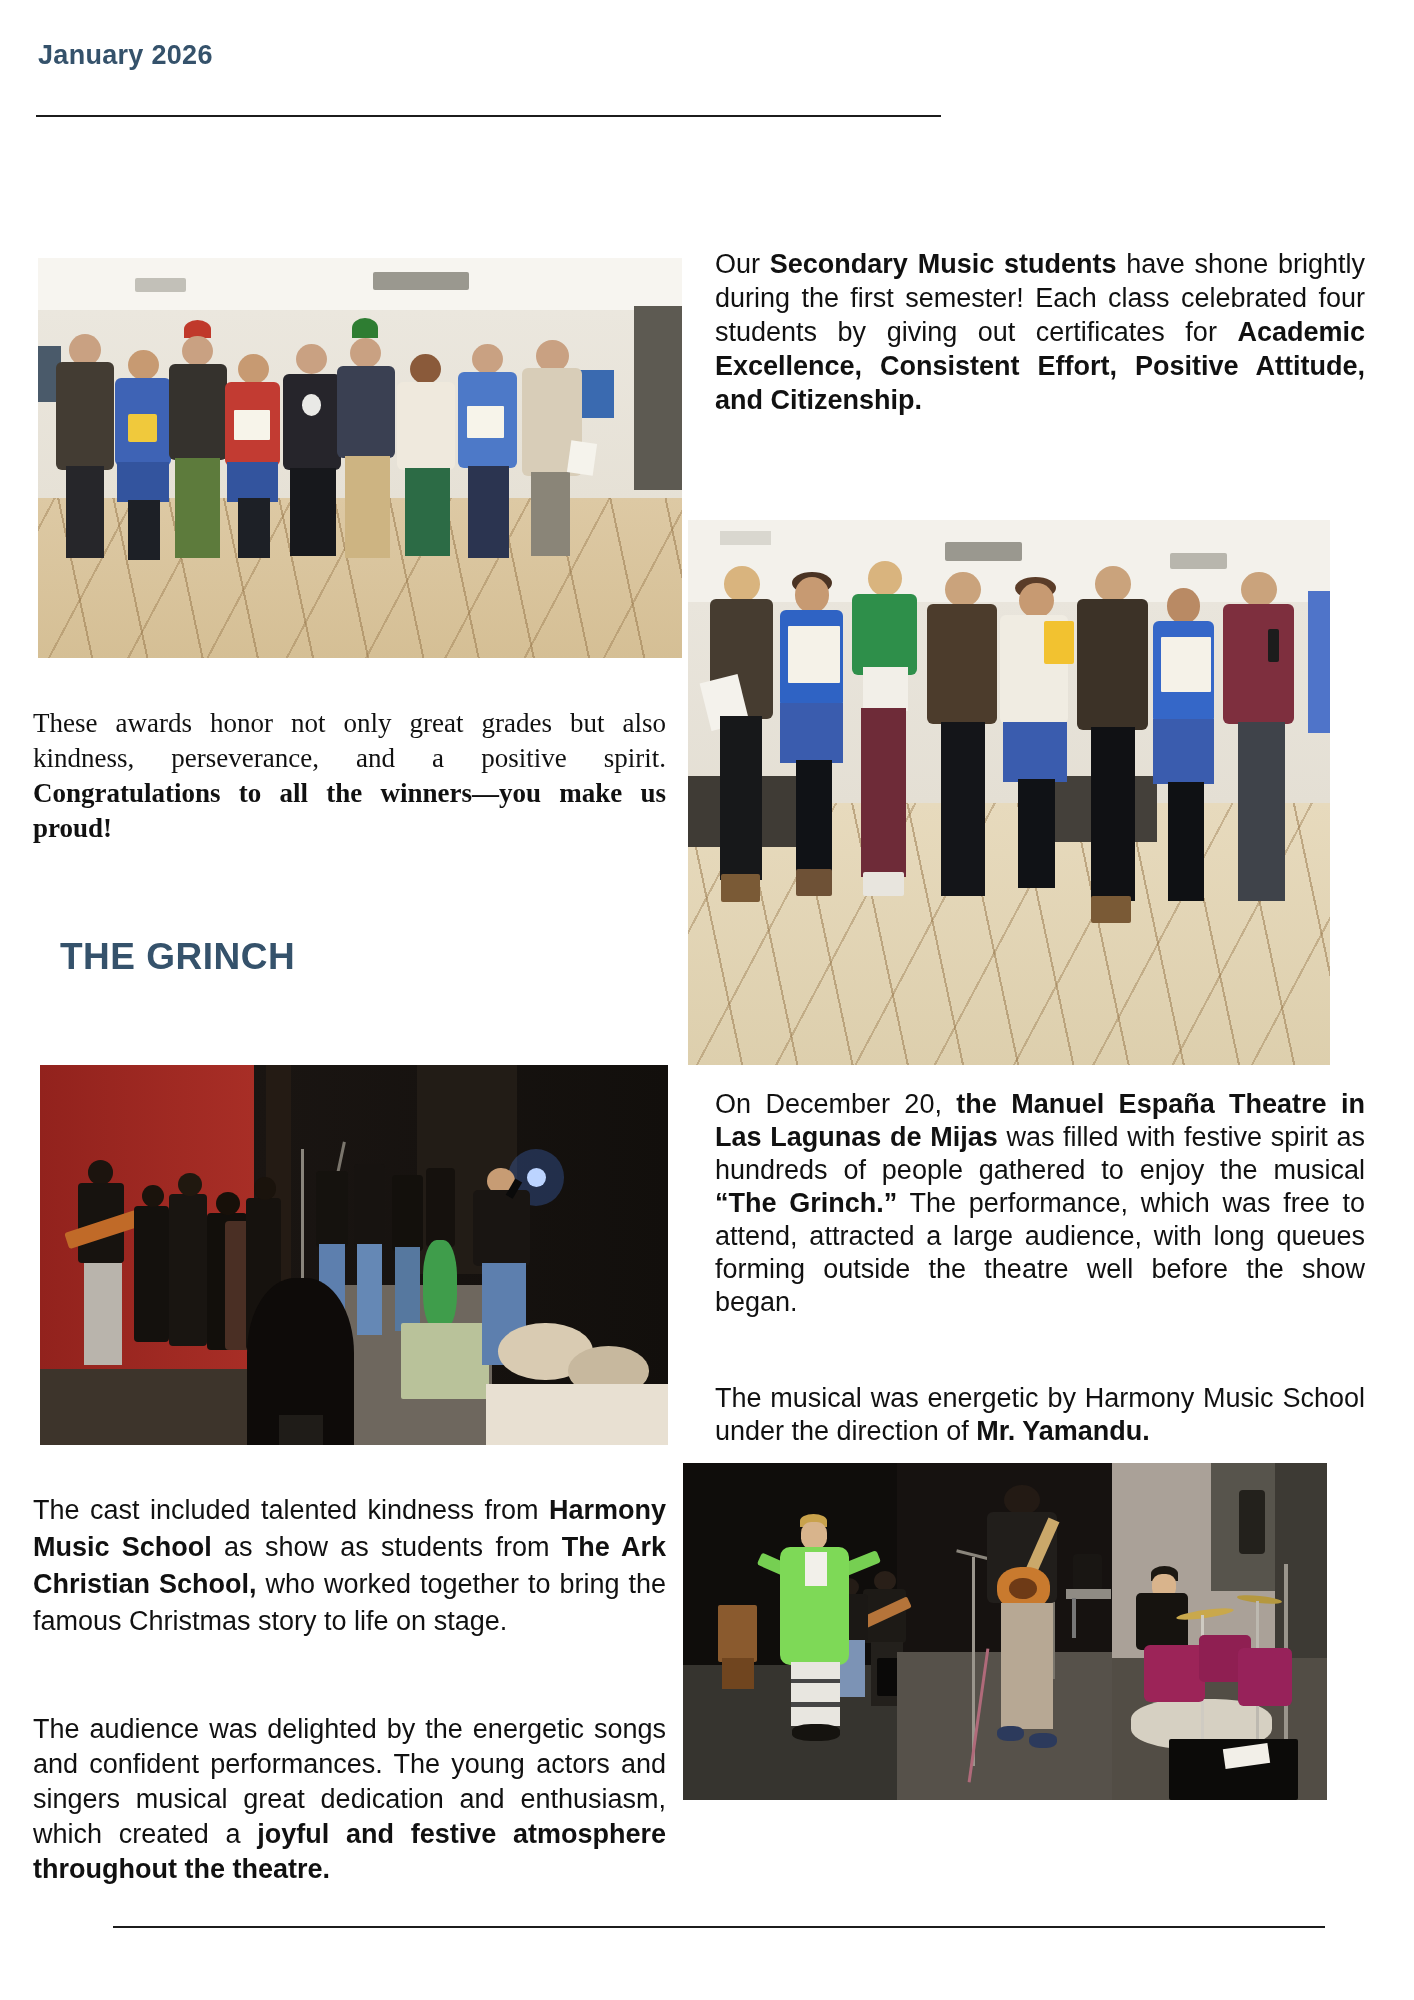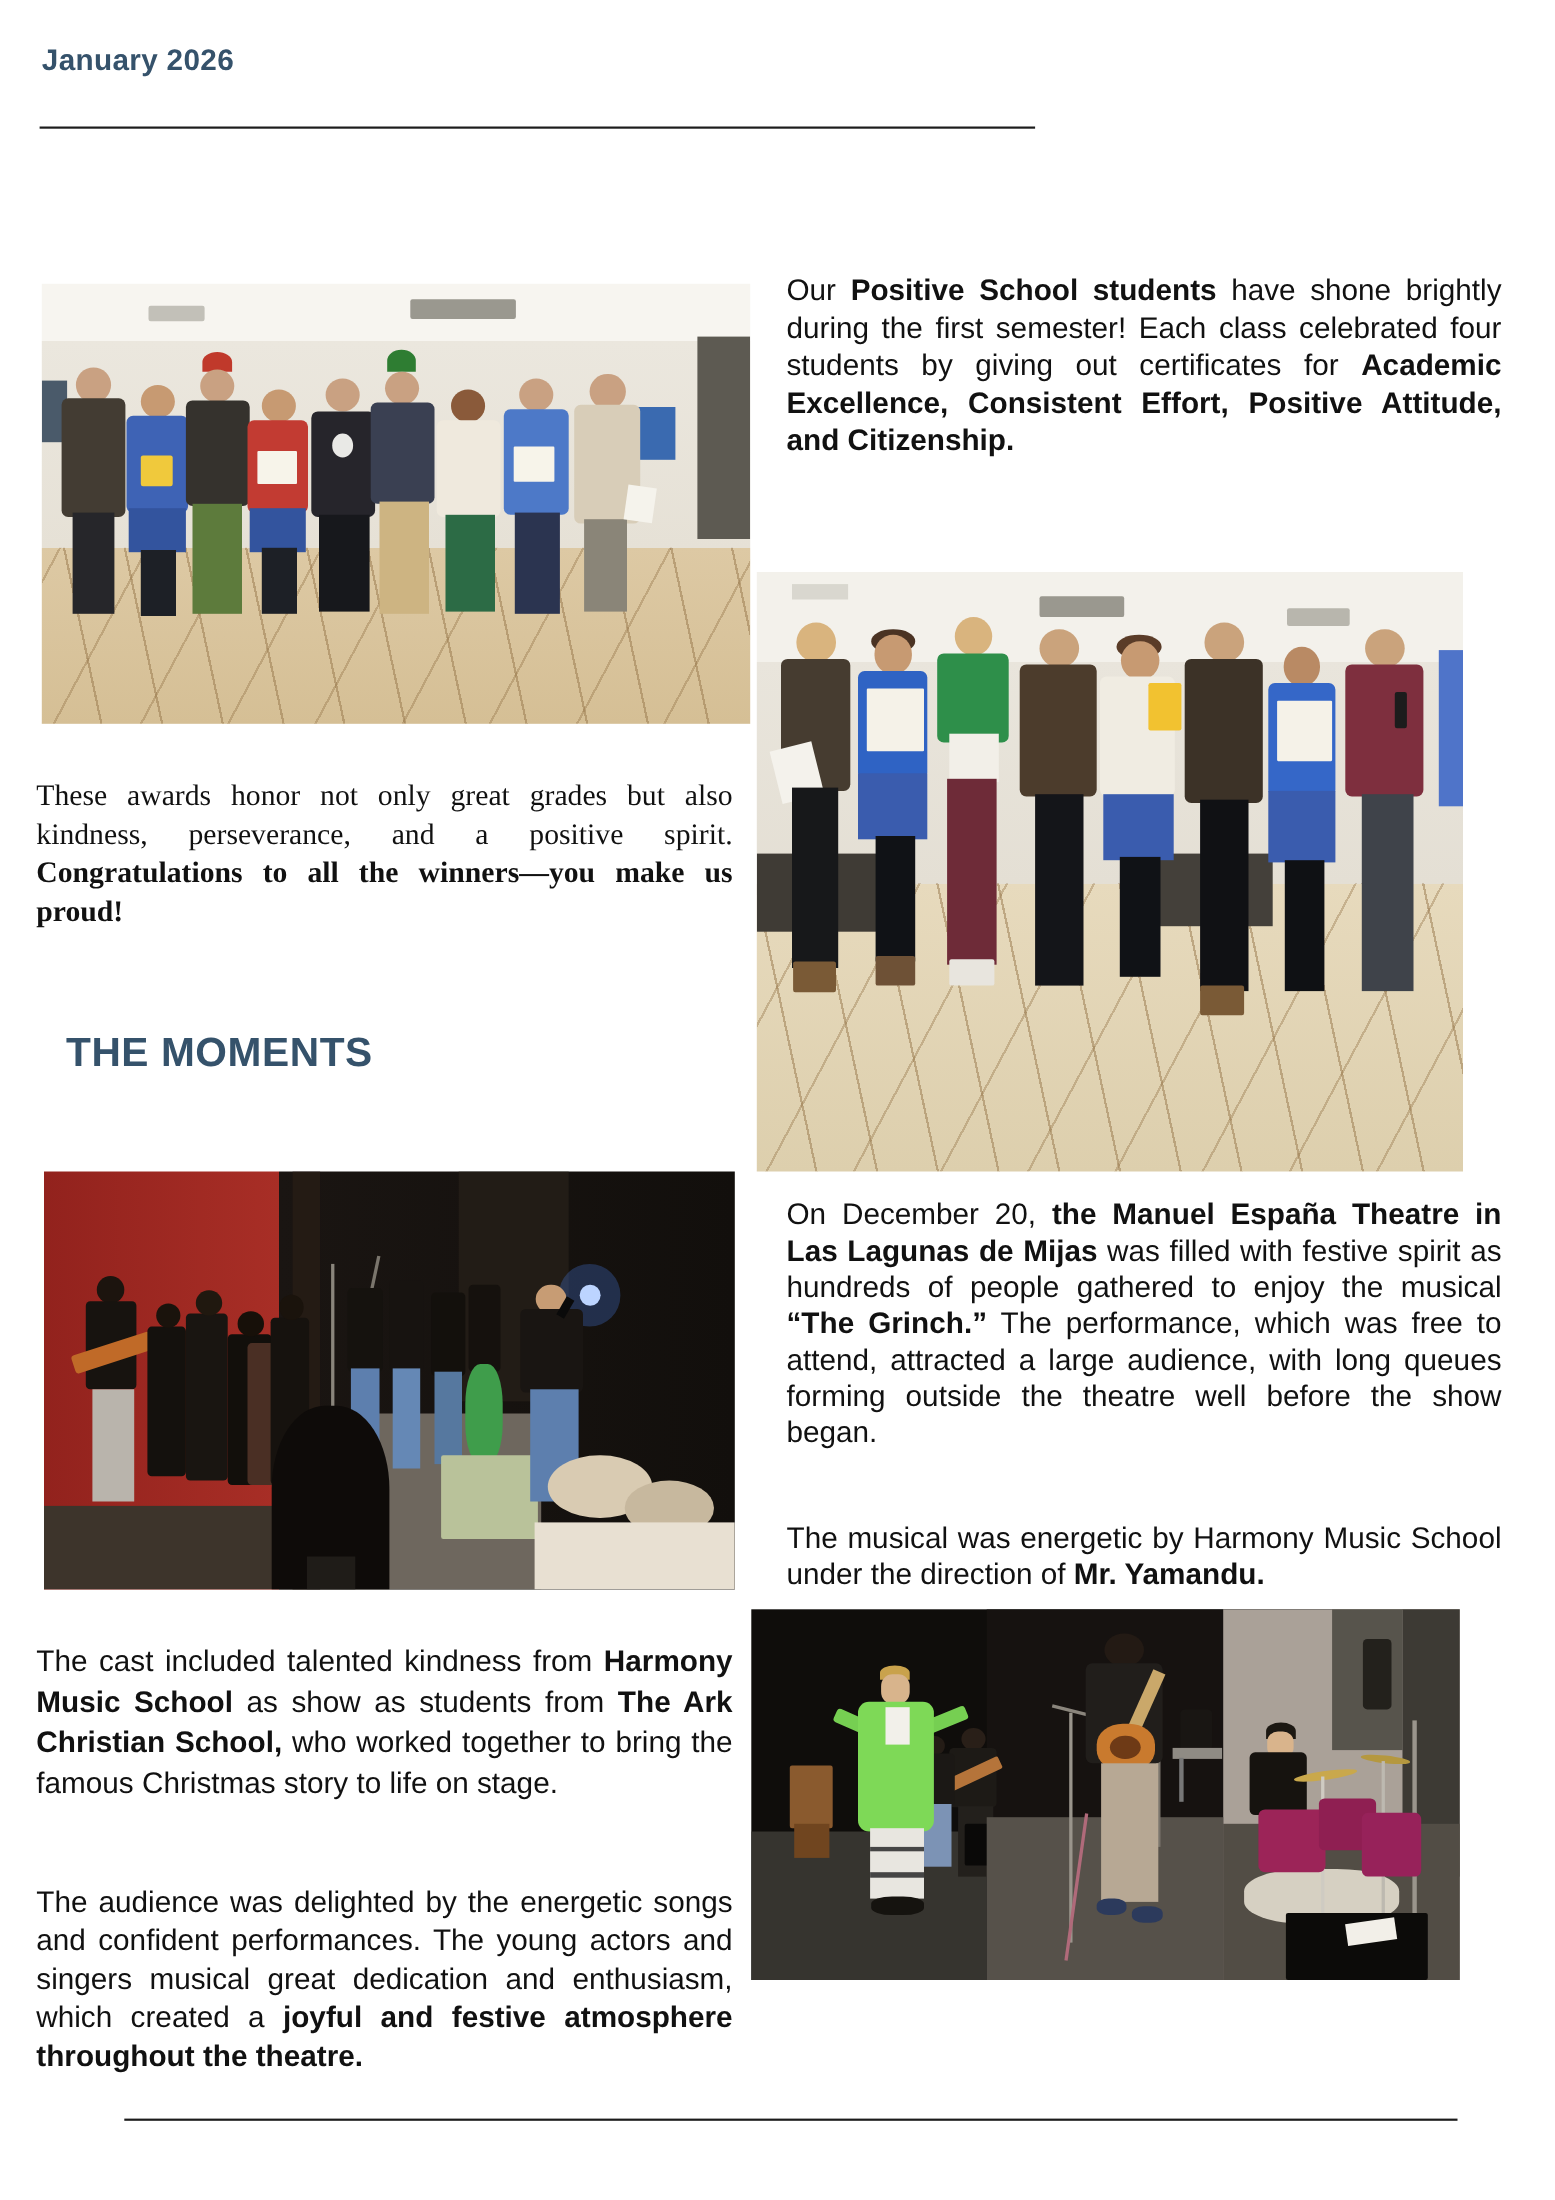--- a/index.html
+++ b/index.html
@@ -84,21 +84,21 @@
       <div class="shape" style="left: 67.4%; top: 21.5%; width: 4.8%; height: 7.5%; background: rgb(201, 161, 130); border-radius: 50%;"></div>
       <div class="shape" style="left: 65.2%; top: 28.5%; width: 9.2%; height: 24%; background: rgb(77, 121, 200); border-radius: 6px;"></div>
       <div class="shape" style="left: 66.6%; top: 37%; width: 5.8%; height: 8%; background: rgb(247, 244, 234); border-radius: 1px;"></div>
       <div class="shape" style="left: 66.8%; top: 52%; width: 6.4%; height: 23%; background: rgb(43, 52, 80);"></div>
       <div class="shape" style="left: 77.4%; top: 20.5%; width: 5%; height: 8%; background: rgb(201, 161, 130); border-radius: 50%;"></div>
       <div class="shape" style="left: 75.2%; top: 27.5%; width: 9.2%; height: 27%; background: rgb(216, 205, 184); border-radius: 6px;"></div>
       <div class="shape" style="left: 76.6%; top: 53.5%; width: 6%; height: 21%; background: rgb(138, 133, 120);"></div>
       <div class="shape" style="left: 82.4%; top: 46%; width: 4%; height: 8%; background: rgb(245, 243, 236); transform: rotate(8deg);"></div>
     </div>
 
-  <p class="para para1"><span>Our </span><span class="b">Positive School students</span><span> have shone brightly during the first semester! Each class celebrated four students by giving out certificates for </span><span class="b">Academic Excellence, Consistent Effort, Positive Attitude, and Citizenship.</span></p>
+  <p class="para para1"><span>Our </span><span class="b">Secondary Music students</span><span> have shone brightly during the first semester! Each class celebrated four students by giving out certificates for </span><span class="b">Academic Excellence, Consistent Effort, Positive Attitude, and Citizenship.</span></p>
 
   <div class="photo photo2" role="img" aria-label="Students holding certificates and prizes standing with teachers on a tiled floor">
     <div class="tiles"></div>
   <div class="shape" style="left: 40%; top: 4%; width: 12%; height: 3.5%; background: rgb(154, 152, 143); border-radius: 2px;"></div>
       <div class="shape" style="left: 75%; top: 6%; width: 9%; height: 3%; background: rgb(184, 182, 173); border-radius: 2px;"></div>
       <div class="shape" style="left: 5%; top: 2%; width: 8%; height: 2.5%; background: rgb(217, 215, 207);"></div>
       <div class="shape" style="left: 0%; top: 47%; width: 22%; height: 13%; background: rgb(63, 59, 53);"></div>
       <div class="shape" style="left: 55%; top: 47%; width: 18%; height: 12%; background: rgb(68, 64, 58);"></div>
       <div class="shape" style="left: 5.6%; top: 8.5%; width: 5.6%; height: 6.5%; background: rgb(217, 180, 126); border-radius: 50%;"></div>
       <div class="shape" style="left: 3.4%; top: 14.5%; width: 9.8%; height: 22%; background: rgb(70, 60, 48); border-radius: 6px;"></div>
@@ -137,21 +137,21 @@
       <div class="shape" style="left: 74.8%; top: 48%; width: 5.6%; height: 22%; background: rgb(15, 17, 20);"></div>
       <div class="shape" style="left: 86.2%; top: 9.5%; width: 5.6%; height: 6.5%; background: rgb(202, 163, 124); border-radius: 50%;"></div>
       <div class="shape" style="left: 83.4%; top: 15.5%; width: 11%; height: 22%; background: rgb(126, 47, 62); border-radius: 6px;"></div>
       <div class="shape" style="left: 90.4%; top: 20%; width: 1.6%; height: 6%; background: rgb(28, 28, 28); border-radius: 2px;"></div>
       <div class="shape" style="left: 85.6%; top: 37%; width: 7.4%; height: 33%; background: rgb(63, 67, 74);"></div>
       <div class="shape" style="left: 96.6%; top: 13%; width: 3.4%; height: 26%; background: rgb(79, 116, 201);"></div>
     </div>
 
   <p class="para para2"><span>These awards honor not only great grades but also kindness, perseverance, and a positive spirit. </span><span class="b">Congratulations to all the winners—you make us proud!</span></p>
 
-  <h2 class="h2">THE MOMENTS</h2>
+  <h2 class="h2">THE GRINCH</h2>
 
   <div class="photo photo3" role="img" aria-label="Cast of The Grinch musical gathered on a theatre stage with red backdrop">
       <div class="shape" style="left: 0%; top: 80%; width: 38%; height: 20%; background: rgb(61, 52, 43);"></div>
       <div class="shape" style="left: 36%; top: 58%; width: 36%; height: 42%; background: rgb(110, 103, 94);"></div>
       <div class="shape" style="left: 36%; top: 0%; width: 4%; height: 100%; background: rgb(36, 27, 20);"></div>
       <div class="shape" style="left: 60%; top: 0%; width: 16%; height: 55%; background: rgb(34, 28, 22);"></div>
       <div class="shape" style="left: 74.5%; top: 22%; width: 9%; height: 15%; background: rgba(70, 120, 220, 0.3); border-radius: 50%;"></div>
       <div class="shape" style="left: 77.5%; top: 27%; width: 3%; height: 5%; background: rgb(188, 212, 255); border-radius: 50%;"></div>
       <div class="shape" style="left: 7.6%; top: 25%; width: 4%; height: 6.5%; background: rgb(28, 20, 14); border-radius: 50%;"></div>
       <div class="shape" style="left: 6%; top: 31%; width: 7.4%; height: 21%; background: rgb(23, 19, 15); border-radius: 4px;"></div>

